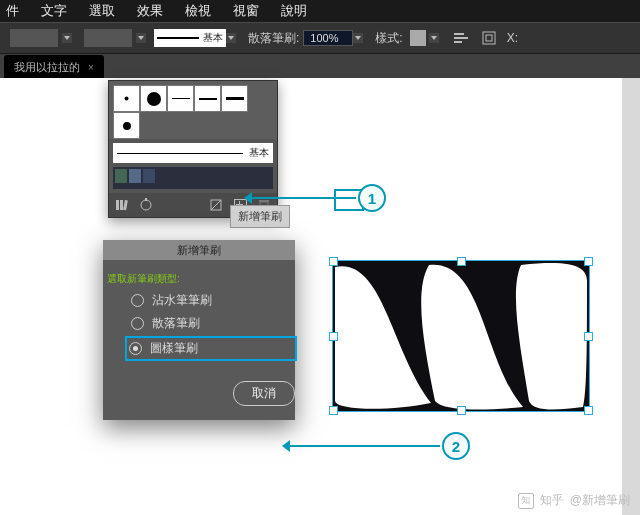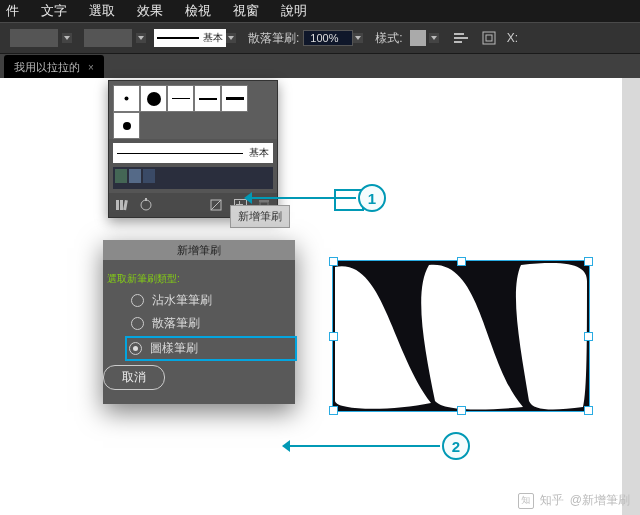--- a/index.html
+++ b/index.html
@@ -44,21 +44,21 @@
   .pointer .arrow{position:absolute;left:-8px;top:-5px;border-top:6px solid transparent;border-bottom:6px solid transparent;border-right:8px solid #0199b5}
   .annot{position:absolute;width:24px;height:24px;border:2px solid #0199b5;border-radius:50%;color:#0199b5;display:flex;align-items:center;justify-content:center;font-size:15px;font-weight:bold;background:#f5fcfd}
   
   .dialog{position:absolute;left:103px;top:240px;width:192px;background:#595959;box-shadow:0 8px 24px rgba(0,0,0,.5);padding-bottom:14px}
   .dialog .titlebar{height:20px;background:#8a8a8a;color:#222;font-size:11px;display:flex;align-items:center;justify-content:center}
   .dialog .section-lbl{color:#84cc16;font-size:10px;margin:12px 0 6px 4px}
   .dialog .opt{display:flex;align-items:center;gap:8px;margin:6px 0 6px 28px;color:#ddd;font-size:12px}
   .dialog .radio{width:11px;height:11px;border-radius:50%;border:1px solid #ccc}
   .dialog .radio.sel::after{content:"";display:block;width:5px;height:5px;background:#ddd;border-radius:50%;margin:3px}
   .dialog .opt.hl{outline:2px solid #03a5df;padding:2px 6px 2px 2px;margin-left:24px}
-  .dialog .btnrow{display:flex;justify-content:space-between;gap:0;margin-top:6px}
+  .dialog .btnrow{display:flex;justify-content:flex-end;gap:0;margin-top:22px}
   .dialog .btn{border:1px solid #ccc;border-radius:12px;padding:3px 18px;color:#eee;font-size:12px;background:transparent}
   
   .artboard{position:absolute;left:332px;top:260px;width:256px;height:150px;border:1px solid #29abe2}
   .artboard .handle{position:absolute;width:7px;height:7px;background:#fff;border:1px solid #29abe2}
   .artboard svg{width:100%;height:100%;display:block}
   .watermark{position:absolute;right:10px;bottom:6px;color:#bbb;font-size:12px;display:flex;align-items:center;gap:6px}
   .watermark .logo{width:14px;height:14px;border:1px solid #bbb;color:#bbb;font-size:9px;display:flex;align-items:center;justify-content:center;border-radius:2px}
   .hl-new{position:absolute;left:334px;top:189px;width:26px;height:18px;border:2px solid #0199b5}
 </style>
 </head>

